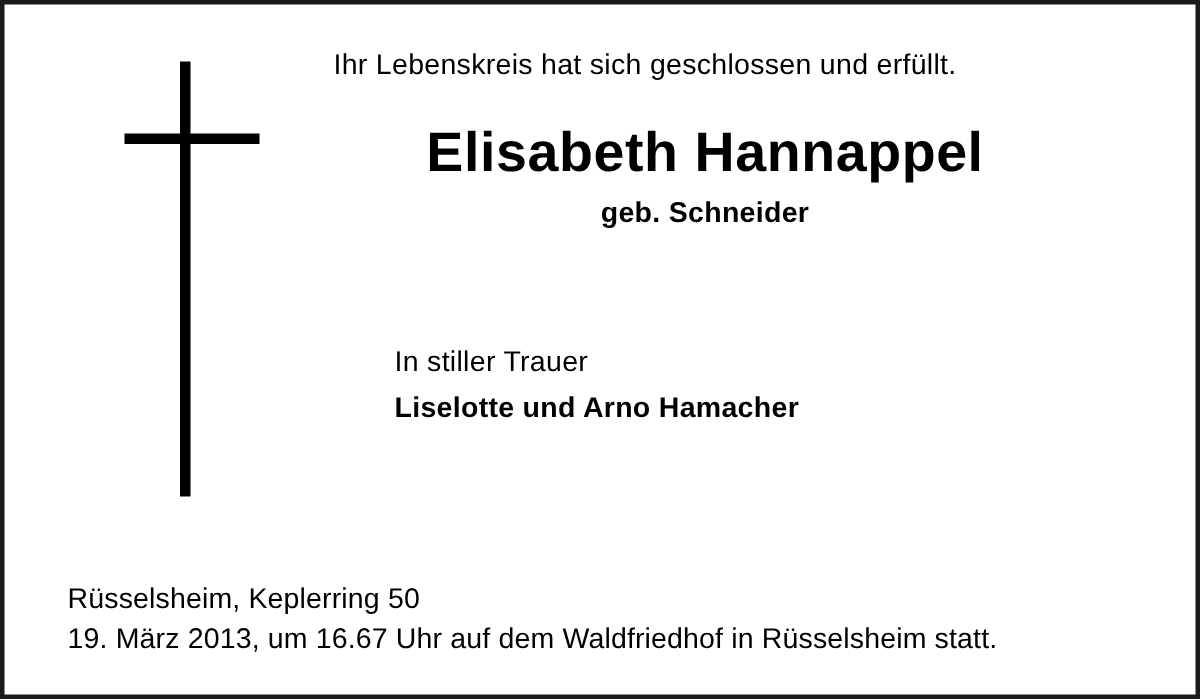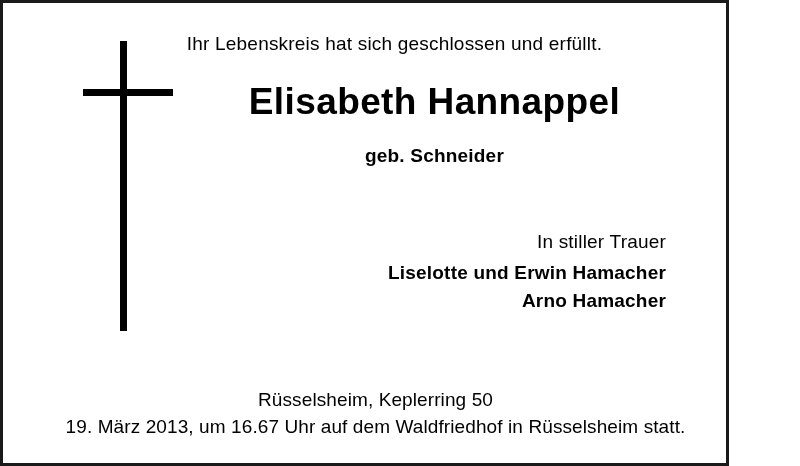--- a/index.html
+++ b/index.html
@@ -10,21 +10,21 @@
   body {
     width: 800px;
     height: 466px;
     font-family: "Liberation Sans", sans-serif;
     color: #000000;
     overflow: hidden;
   }
   .obituary {
     position: relative;
     box-sizing: border-box;
-    width: 729px;
+    width: 800px;
     height: 466px;
     background: #ffffff;
     border: 3px solid #1a1a1a;
     padding: 0;
   }
   .cross {
     position: absolute;
     left: 80px;
     top: 38px;
     width: 90px;
@@ -66,40 +66,40 @@
     top: 78px;
     text-align: center;
   }
   .name {
     font-size: 37px;
     font-weight: bold;
     letter-spacing: 0.4px;
     line-height: 1.15;
   }
   .maiden {
-    margin-top: 21px;
+    margin-top: 8px;
     font-size: 19px;
     font-weight: bold;
     letter-spacing: 0.2px;
   }
   .dates {
     margin-top: 14px;
     font-size: 20px;
     letter-spacing: 0.4px;
   }
   .dates .sep {
     display: inline-block;
     width: 36px;
   }
   .mourning {
     position: absolute;
     left: 260px;
     right: 60px;
     top: 228px;
-    text-align: right;
+    text-align: left;
   }
   .mourning-title {
     font-size: 19px;
     letter-spacing: 0.2px;
   }
   .mourner {
     font-size: 19px;
     font-weight: bold;
     line-height: 1.45;
     letter-spacing: 0.2px;
@@ -111,21 +111,20 @@
     position: absolute;
     left: 42px;
     right: 20px;
     bottom: 22px;
     font-size: 19px;
     line-height: 1.42;
     letter-spacing: 0.1px;
   }
   .footer-line {
     white-space: nowrap;
-    text-align: center;
   }
 </style>
 </head>
 <body>
 
 <div class="obituary">
 
   <div class="cross">
     <div class="vert"></div>
     <div class="horiz"></div>
@@ -136,22 +135,21 @@
   </div>
 
   <div class="name-block">
     <div class="name">Elisabeth Hannappel</div>
     <div class="maiden">geb. Schneider</div>
   </div>
 
   <div class="mourning">
     <div class="mourning-title">In stiller Trauer</div>
     <div class="mourners">
-      <div class="mourner">Liselotte und Erwin Hamacher</div>
-      <div class="mourner">Arno Hamacher</div>
+      <div class="mourner">Liselotte und Arno Hamacher</div>
     </div>
   </div>
 
   <div class="footer">
     <div class="footer-line">Rüsselsheim, Keplerring 50</div>
     <div class="footer-line">19. März 2013, um 16.67 Uhr auf dem Waldfriedhof in Rüsselsheim statt.</div>
   </div>
 
 </div>
 

